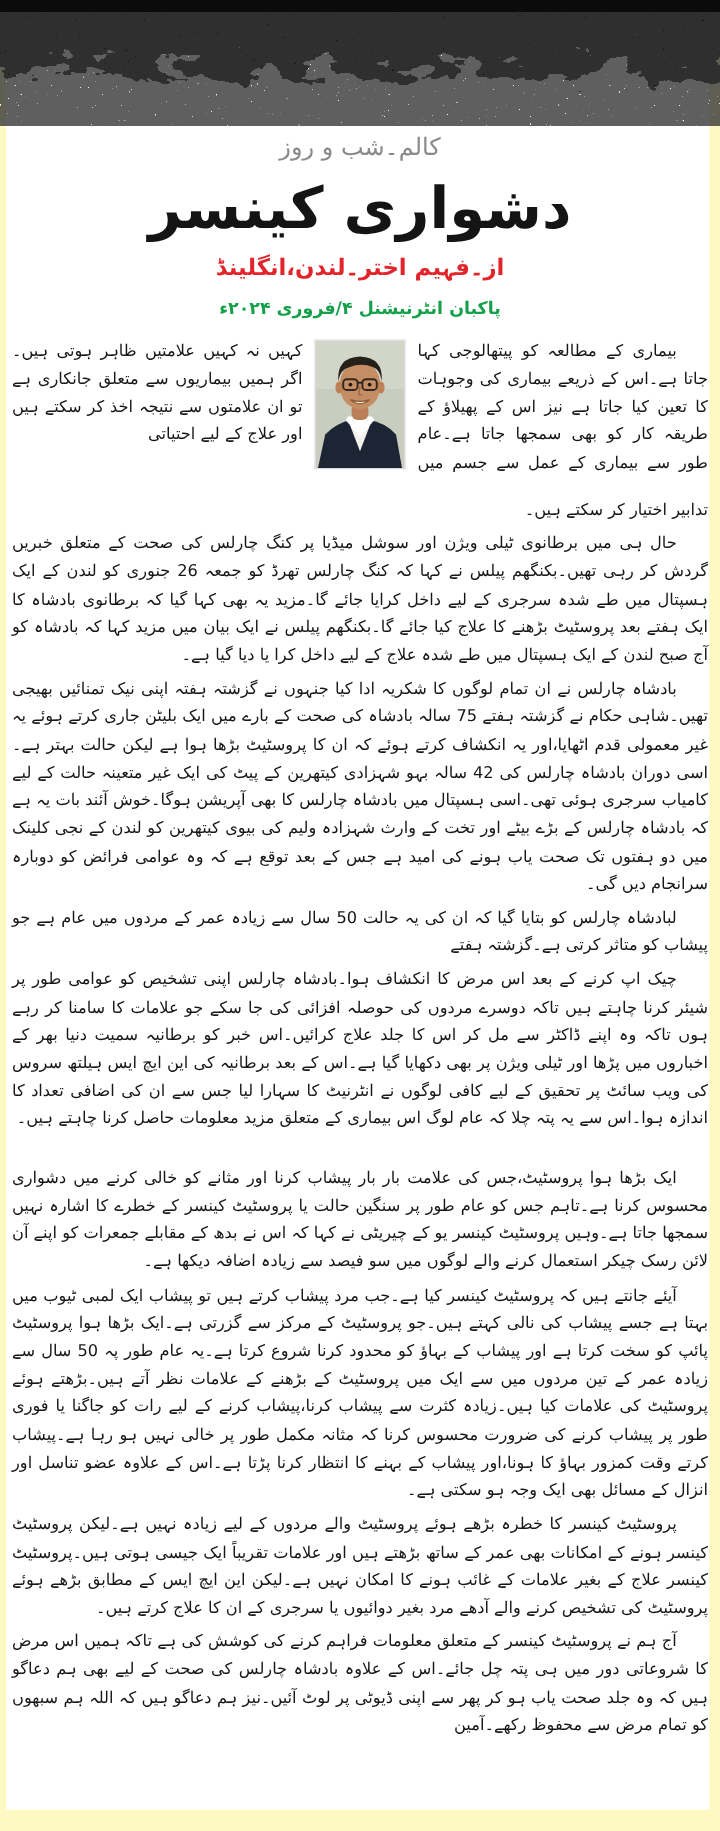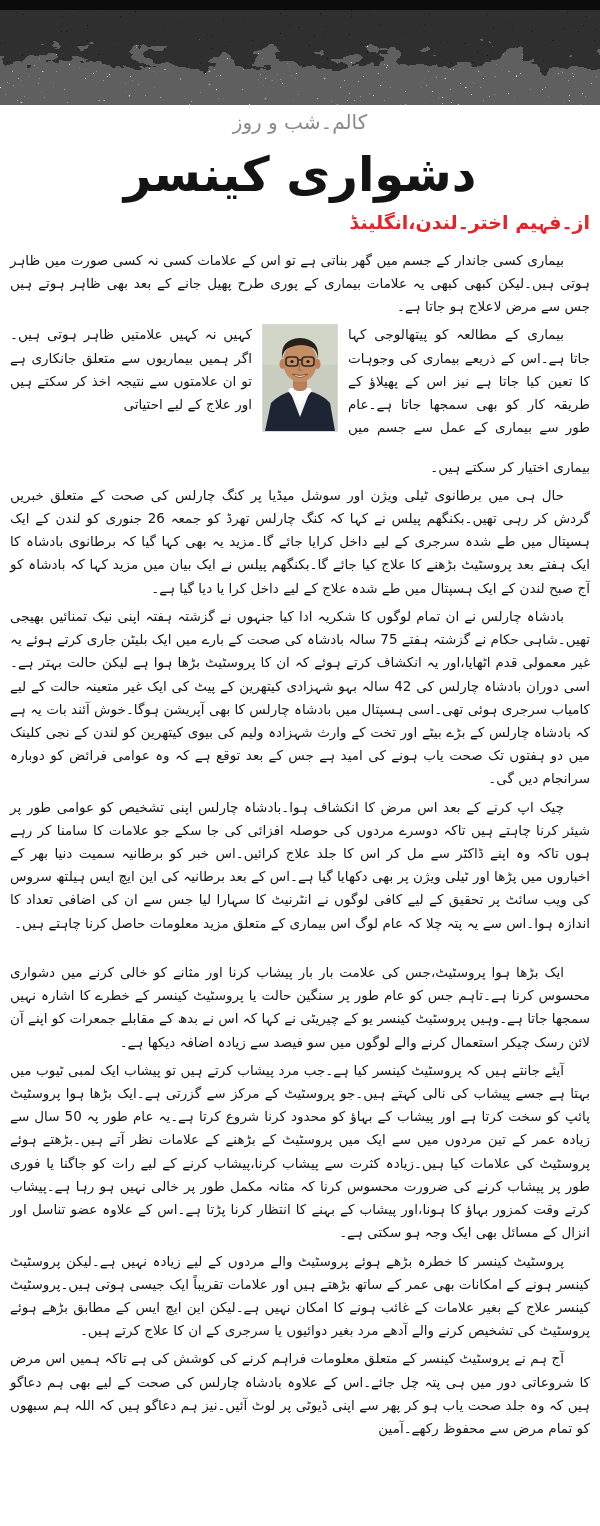--- a/index.html
+++ b/index.html
@@ -1,23 +1,23 @@
 <!DOCTYPE html>
 <html lang="ur" dir="rtl"><head>
 <meta charset="utf-8">
 <style>
   html,body{margin:0;padding:0;background:#222;}
-  .canvas{position:relative;width:600px;height:1526px;background:#ffffff;overflow:hidden;margin:0 auto;
+  .canvas{position:relative;width:600px;height:1526px;background:#fef9c3;overflow:hidden;margin:0 auto;
           font-family:"DejaVu Sans",sans-serif;}
   .sheet{position:absolute;left:5px;right:9px;top:0;bottom:18px;background:#ffffff;}
   .grunge{position:absolute;top:0;left:0;width:600px;height:110px;z-index:5;pointer-events:none;}
   .content{position:absolute;top:96px;left:10px;right:10px;bottom:0;z-index:2;}
   .masthead-label{margin-top:14px;text-align:center;font-size:20px;color:#8a8a8a;letter-spacing:1px;}
   .headline{margin-top:14px;text-align:center;font-size:48px;font-weight:bold;color:#141414;line-height:1.1;}
-  .byline{margin-top:10px;font-size:19px;font-weight:bold;color:#e2252b;}
+  .byline{margin-top:10px;text-align:center;font-size:19px;font-weight:bold;color:#e2252b;}
   .dateline{margin-top:16px;text-align:center;font-size:14.5px;font-weight:bold;color:#15a04a;}
   .article{direction:rtl;text-align:justify;font-size:13.5px;line-height:1.72;color:#161616;margin-top:16px;}
   .article p{margin:0 0 5px 0;text-indent:26px;}
   .p2-wrap{position:relative;margin-bottom:16px;}
   .p2-text{columns:2;column-gap:96px;text-indent:26px;}
   .photo-box{position:absolute;left:50%;top:2px;transform:translateX(-50%);width:74px;height:106px;
              background:#c9cdbf;outline:1px solid #d9d9d9;z-index:3;}
   .p2-tail{text-indent:0 !important;}
   .gap-before{margin-top:26px !important;}
 </style>
@@ -44,23 +44,23 @@
     <rect x="0" y="10" width="600" height="95" filter="url(#speckle)" opacity="0.8"></rect>
   </svg>
 
   <div class="content">
     <div class="masthead-label">کالم۔شب و روز</div>
 
     <div class="headline">دشواری کینسر</div>
 
     <div class="byline">از۔فہیم اختر۔لندن،انگلینڈ</div>
 
+    <div class="dateline">پاکبان انٹرنیشنل ۴/فروری ۲۰۲۴ء</div>
 
     <div class="article">
-      <p>بیماری کسی جاندار کے جسم میں گھر بناتی ہے تو اس کے علامات کسی نہ کسی صورت میں ظاہر ہوتی ہیں۔لیکن کبھی کبھی یہ علامات بیماری کے پوری طرح پھیل جانے کے بعد بھی ظاہر ہوتے ہیں جس سے مرض لاعلاج ہو جاتا ہے۔</p>
 
       <div class="p2-wrap">
         <div class="photo-box">
           <svg width="74" height="106" viewBox="0 0 74 106">
             <rect x="0" y="0" width="74" height="106" fill="#c9cdbf"></rect>
             <rect x="0" y="0" width="74" height="40" fill="#d2d6c8"></rect>
 
             <path d="M2 106 L8 78 Q18 68 30 66 L44 66 Q58 68 67 78 L72 106 Z" fill="#1d2433"></path>
 
             <path d="M27 66 L37 92 L47 66 Z" fill="#f4f2ee"></path>
@@ -80,24 +80,25 @@
             <line x1="35" y1="35" x2="39" y2="35" stroke="#32281f" stroke-width="1.6"></line>
             <circle cx="29" cy="36.5" r="1.6" fill="#201812"></circle>
             <circle cx="45" cy="36.5" r="1.6" fill="#201812"></circle>
 
             <path d="M37 38 L36 45 L39 45" fill="none" stroke="#a06c42" stroke-width="1.2"></path>
             <path d="M29 49 Q37 56 45 49 Q37 52 29 49 Z" fill="#f2ece4" stroke="#8c5a36" stroke-width="1"></path>
           </svg>
         </div>
         <div class="p2-text">بیماری کے مطالعہ کو پیتھالوجی کہا جاتا ہے۔اس کے ذریعے بیماری کی وجوہات کا تعین کیا جاتا ہے نیز اس کے پھیلاؤ کے طریقہ کار کو بھی سمجھا جاتا ہے۔عام طور سے بیماری کے عمل سے جسم میں کہیں نہ کہیں علامتیں ظاہر ہوتی ہیں۔اگر ہمیں بیماریوں سے متعلق جانکاری ہے تو ان علامتوں سے نتیجہ اخذ کر سکتے ہیں اور علاج کے لیے احتیاتی</div>
       </div>
-      <p class="p2-tail">بیماری اختیار کر سکتے ہیں۔</p>
+      <p class="p2-tail">تدابیر اختیار کر سکتے ہیں۔</p>
 
       <p>حال ہی میں برطانوی ٹیلی ویژن اور سوشل میڈیا پر کنگ چارلس کی صحت کے متعلق خبریں گردش کر رہی تھیں۔بکنگھم پیلس نے کہا کہ کنگ چارلس تھرڈ کو جمعہ 26 جنوری کو لندن کے ایک ہسپتال میں طے شدہ سرجری کے لیے داخل کرایا جائے گا۔مزید یہ بھی کہا گیا کہ برطانوی بادشاہ کا ایک ہفتے بعد پروسٹیٹ بڑھنے کا علاج کیا جائے گا۔بکنگھم پیلس نے ایک بیان میں مزید کہا کہ بادشاہ کو آج صبح لندن کے ایک ہسپتال میں طے شدہ علاج کے لیے داخل کرا یا دیا گیا ہے۔</p>
       <p>بادشاہ چارلس نے ان تمام لوگوں کا شکریہ ادا کیا جنہوں نے گزشتہ ہفتہ اپنی نیک تمنائیں بھیجی تھیں۔شاہی حکام نے گزشتہ ہفتے 75 سالہ بادشاہ کی صحت کے بارے میں ایک بلیٹن جاری کرتے ہوئے یہ غیر معمولی قدم اٹھایا،اور یہ انکشاف کرتے ہوئے کہ ان کا پروسٹیٹ بڑھا ہوا ہے لیکن حالت بہتر ہے۔اسی دوران بادشاہ چارلس کی 42 سالہ بہو شہزادی کیتھرین کے پیٹ کی ایک غیر متعینہ حالت کے لیے کامیاب سرجری ہوئی تھی۔اسی ہسپتال میں بادشاہ چارلس کا بھی آپریشن ہوگا۔خوش آئند بات یہ ہے کہ بادشاہ چارلس کے بڑے بیٹے اور تخت کے وارث شہزادہ ولیم کی بیوی کیتھرین کو لندن کے نجی کلینک میں دو ہفتوں تک صحت یاب ہونے کی امید ہے جس کے بعد توقع ہے کہ وہ عوامی فرائض کو دوبارہ سرانجام دیں گی۔</p>
+      <p>لبادشاہ چارلس کو بتایا گیا کہ ان کی یہ حالت 50 سال سے زیادہ عمر کے مردوں میں عام ہے جو پیشاب کو متاثر کرتی ہے۔گزشتہ ہفتے</p>
       <p>چیک اپ کرنے کے بعد اس مرض کا انکشاف ہوا۔بادشاہ چارلس اپنی تشخیص کو عوامی طور پر شیئر کرنا چاہتے ہیں تاکہ دوسرے مردوں کی حوصلہ افزائی کی جا سکے جو علامات کا سامنا کر رہے ہوں تاکہ وہ اپنے ڈاکٹر سے مل کر اس کا جلد علاج کرائیں۔اس خبر کو برطانیہ سمیت دنیا بھر کے اخباروں میں پڑھا اور ٹیلی ویژن پر بھی دکھایا گیا ہے۔اس کے بعد برطانیہ کی این ایچ ایس ہیلتھ سروس کی ویب سائٹ پر تحقیق کے لیے کافی لوگوں نے انٹرنیٹ کا سہارا لیا جس سے ان کی اضافی تعداد کا اندازہ ہوا۔اس سے یہ پتہ چلا کہ عام لوگ اس بیماری کے متعلق مزید معلومات حاصل کرنا چاہتے ہیں۔</p>
       <p class="gap-before">ایک بڑھا ہوا پروسٹیٹ،جس کی علامت بار بار پیشاب کرنا اور مثانے کو خالی کرنے میں دشواری محسوس کرنا ہے۔تاہم جس کو عام طور پر سنگین حالت یا پروسٹیٹ کینسر کے خطرے کا اشارہ نہیں سمجھا جاتا ہے۔وہیں پروسٹیٹ کینسر یو کے چیریٹی نے کہا کہ اس نے بدھ کے مقابلے جمعرات کو اپنے آن لائن رسک چیکر استعمال کرنے والے لوگوں میں سو فیصد سے زیادہ اضافہ دیکھا ہے۔</p>
       <p>آیئے جانتے ہیں کہ پروسٹیٹ کینسر کیا ہے۔جب مرد پیشاب کرتے ہیں تو پیشاب ایک لمبی ٹیوب میں بہتا ہے جسے پیشاب کی نالی کہتے ہیں۔جو پروسٹیٹ کے مرکز سے گزرتی ہے۔ایک بڑھا ہوا پروسٹیٹ پائپ کو سخت کرتا ہے اور پیشاب کے بہاؤ کو محدود کرنا شروع کرتا ہے۔یہ عام طور پہ 50 سال سے زیادہ عمر کے تین مردوں میں سے ایک میں پروسٹیٹ کے بڑھنے کے علامات نظر آتے ہیں۔بڑھتے ہوئے پروسٹیٹ کی علامات کیا ہیں۔زیادہ کثرت سے پیشاب کرنا،پیشاب کرنے کے لیے رات کو جاگنا یا فوری طور پر پیشاب کرنے کی ضرورت محسوس کرنا کہ مثانہ مکمل طور پر خالی نہیں ہو رہا ہے۔پیشاب کرتے وقت کمزور بہاؤ کا ہونا،اور پیشاب کے بہنے کا انتظار کرنا پڑتا ہے۔اس کے علاوہ عضو تناسل اور انزال کے مسائل بھی ایک وجہ ہو سکتی ہے۔</p>
       <p>پروسٹیٹ کینسر کا خطرہ بڑھے ہوئے پروسٹیٹ والے مردوں کے لیے زیادہ نہیں ہے۔لیکن پروسٹیٹ کینسر ہونے کے امکانات بھی عمر کے ساتھ بڑھتے ہیں اور علامات تقریباً ایک جیسی ہوتی ہیں۔پروسٹیٹ کینسر علاج کے بغیر علامات کے غائب ہونے کا امکان نہیں ہے۔لیکن این ایچ ایس کے مطابق بڑھے ہوئے پروسٹیٹ کی تشخیص کرنے والے آدھے مرد بغیر دوائیوں یا سرجری کے ان کا علاج کرتے ہیں۔</p>
       <p>آج ہم نے پروسٹیٹ کینسر کے متعلق معلومات فراہم کرنے کی کوشش کی ہے تاکہ ہمیں اس مرض کا شروعاتی دور میں ہی پتہ چل جائے۔اس کے علاوہ بادشاہ چارلس کی صحت کے لیے بھی ہم دعاگو ہیں کہ وہ جلد صحت یاب ہو کر پھر سے اپنی ڈیوٹی پر لوٹ آئیں۔نیز ہم دعاگو ہیں کہ اللہ ہم سبھوں کو تمام مرض سے محفوظ رکھے۔آمین</p>
     </div>
 
   </div>
 </div>
 

